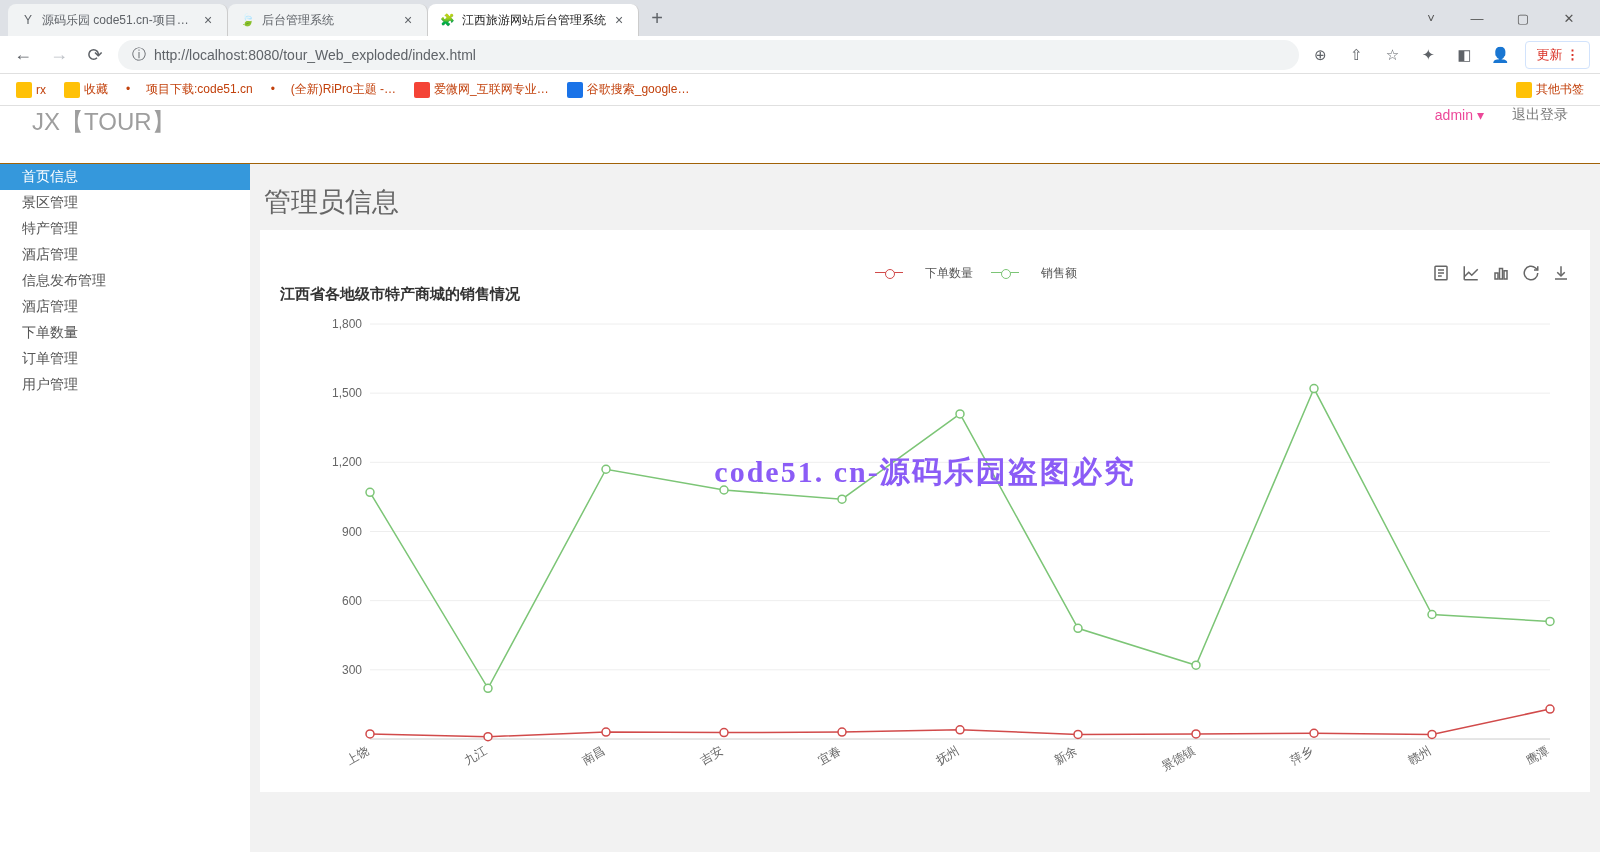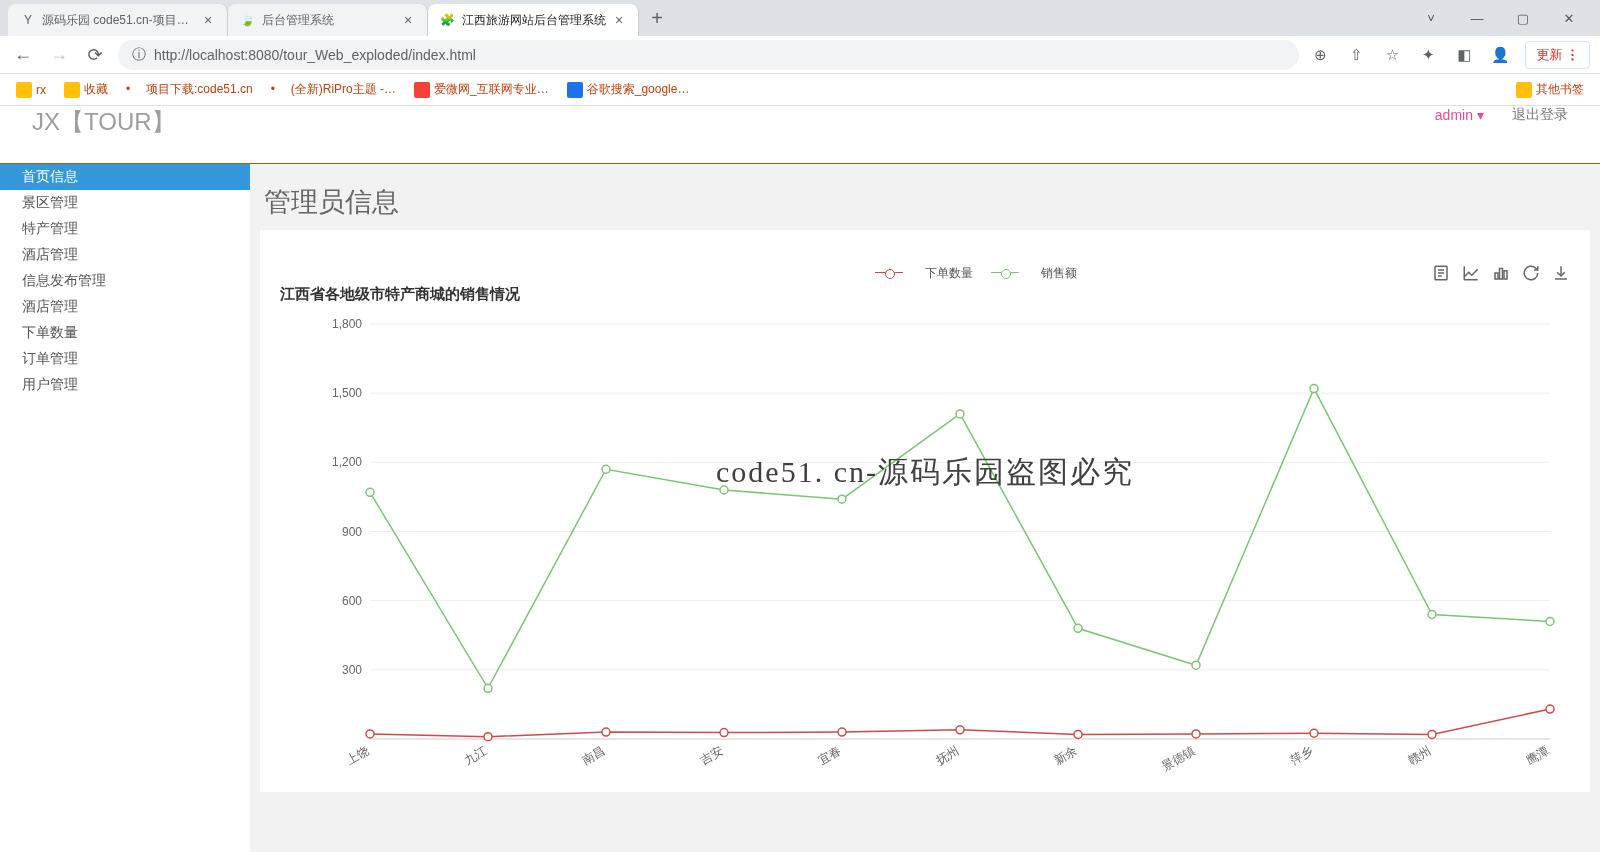--- a/index.html
+++ b/index.html
@@ -55,21 +55,21 @@
     .chart-legend { display: flex; gap: 18px; align-items: center; margin: 0 auto; font-size: 12px; color: #555; }
     .legend-item { display: flex; align-items: center; gap: 22px; }
     .legend-marker { display: inline-block; width: 28px; height: 10px; position: relative; }
     .legend-marker::before { content: ""; position: absolute; top: 4px; left: 0; right: 0; height: 1px; background: var(--lc); }
     .legend-marker::after { content: ""; position: absolute; top: 1px; left: 10px; width: 8px; height: 8px; border: 1px solid var(--lc); border-radius: 50%; background: #fff; }
     .chart-toolbar { display: flex; gap: 12px; color: #666; }
     .toolbar-icon { width: 18px; height: 18px; }
 
     .chart-holder { position: relative; height: 480px; }
     .chart-svg { width: 100%; height: 100%; }
-    .watermark { position: absolute; top: 148px; left: 0; right: 0; text-align: center; font-size: 30px; font-weight: normal; color: #404040; font-family: "SimSun", serif; letter-spacing: 2px; pointer-events: none; }
+    .watermark { position: absolute; top: 148px; left: 0; right: 0; text-align: center; font-size: 30px; font-weight: bold; color: #8b5cf6; font-family: "SimSun", serif; letter-spacing: 2px; pointer-events: none; }
   </style>
 </head>
 <body>
 
 <div class="browser-chrome">
   <div class="tab-bar">
     <div id="tabs-slot" style="display: flex;">
         <div class="tab">
           <span class="favicon">Y</span>
     <span class="tab-title">源码乐园 code51.cn-项目论文代</span>

